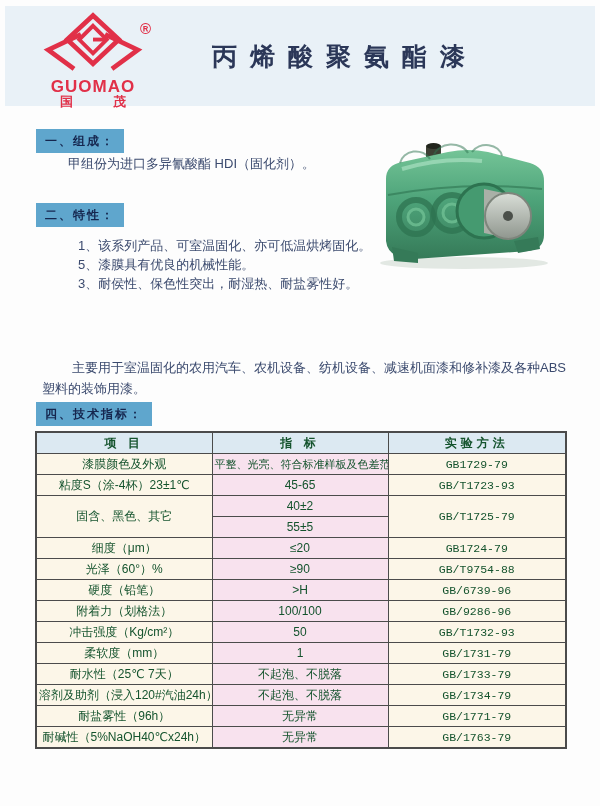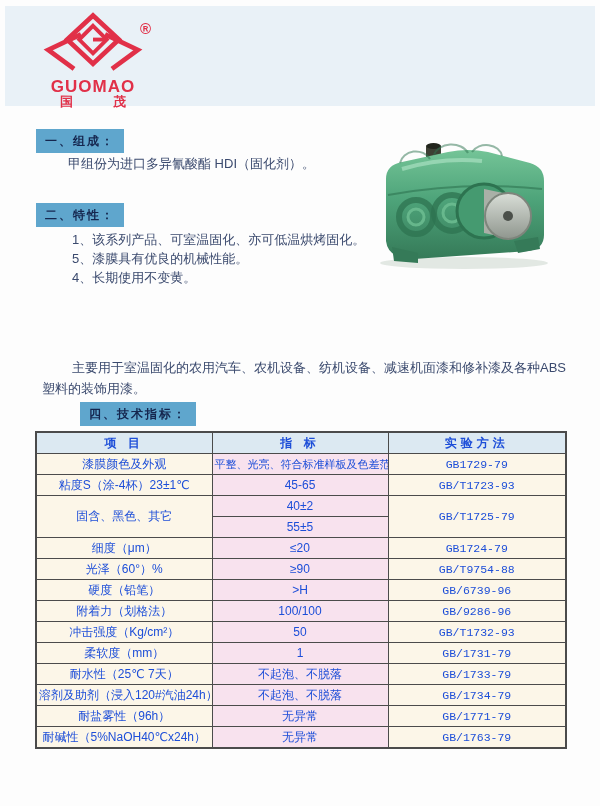--- a/index.html
+++ b/index.html
@@ -22,35 +22,35 @@
     position:absolute;left:212px;top:40px;
     font-family:"Liberation Serif","DejaVu Serif",serif;
     font-size:25px;font-weight:bold;color:#2b3758;letter-spacing:13px;white-space:nowrap;
   }
 
   
   .sec-bar{
     position:absolute;left:36px;background:#5fa6cd;color:#15264e;
     font-size:12px;font-weight:bold;padding:4px 9px 3px 9px;letter-spacing:2px;white-space:nowrap;
   }
-  .sec1{top:129px;} .sec2{top:203px;} .sec3{top:326px;} .sec4{top:402px;margin-left:44px;}
+  .sec1{top:129px;} .sec2{top:203px;} .sec3{top:326px;} .sec4{top:402px;}
 
   .body-text{color:#3b4a6e;font-size:13px;}
   .comp-lines{position:absolute;left:68px;top:153px;line-height:21px;text-align:center;}
-  .feat-list{position:absolute;left:68px;top:226px;line-height:19px;list-style:none;margin:4px;padding:0;}
+  .feat-list{position:absolute;left:68px;top:226px;line-height:19px;list-style:none;margin:10px;padding:0;}
   .usage-para{position:absolute;left:38px;top:353px;width:525px;line-height:21px;text-indent:30px;margin:4px;}
 
   
   .gearbox{position:absolute;left:372px;top:139px;width:196px;height:132px;}
 
   
   table.specs{
     position:absolute;left:35px;top:431px;width:530px;
     border-collapse:collapse;table-layout:fixed;
-    font-size:12px;color:#1d4ed8;
+    font-size:12px;color:#14532d;
   }
   table.specs td,table.specs th{
     border:1px solid #4b4b4b;text-align:center;vertical-align:middle;
     height:20px;padding:0 2px;overflow:hidden;white-space:nowrap;
   }
   table.specs{border:2px solid #4b4b4b;}
   th.c-item,th.c-val,th.c-meth{background:#dce9f2;font-weight:bold;letter-spacing:4px;height:22px;}
   td.c-item{background:#fcf6e8;}
   td.c-val{background:#f8e2ee;}
   td.c-meth{background:#fcf6e8;font-family:"Liberation Mono","DejaVu Sans Mono",monospace;font-size:11.5px;letter-spacing:0;}
@@ -75,20 +75,21 @@
       </g>
     </svg>
     <span class="logo-reg">®</span>
     <div class="logo-name">GUOMAO</div>
     <div class="logo-name-cn">
       <span>国</span>
       <span>茂</span>
     </div>
   </div>
 
+  <div class="doc-title">丙烯酸聚氨酯漆</div>
 
   <div class="gearbox">
     <svg width="196" height="132" viewBox="0 0 196 132">
       <defs>
         <linearGradient id="gbody" x1="0" y1="0" x2="0" y2="1">
           <stop offset="0" stop-color="#74c497"></stop>
           <stop offset="0.45" stop-color="#4ea47a"></stop>
           <stop offset="1" stop-color="#357a58"></stop>
         </linearGradient>
         <linearGradient id="gshaft" x1="0" y1="0" x2="0" y2="1">
@@ -128,21 +129,21 @@
 
   <div class="sec-bar sec1">一、组成：</div>
   <div class="comp-lines body-text">
     <div>甲组份为进口多异氰酸酯 HDI（固化剂）。</div>
   </div>
 
   <div class="sec-bar sec2">二、特性：</div>
   <ul class="feat-list body-text">
     <li>1、该系列产品、可室温固化、亦可低温烘烤固化。</li>
     <li>5、漆膜具有优良的机械性能。</li>
-    <li>4、长期使用不变黄。</li>
+    <li>3、耐侯性、保色性突出，耐湿热、耐盐雾性好。</li>
   </ul>
 
   <p class="usage-para body-text">主要用于室温固化的农用汽车、农机设备、纺机设备、减速机面漆和修补漆及各种ABS塑料的装饰用漆。</p>
 
   <div class="sec-bar sec4">四、技术指标：</div>
 
   <table class="specs">
     <colgroup>
         <col class="w-item">
         <col class="w-val">

